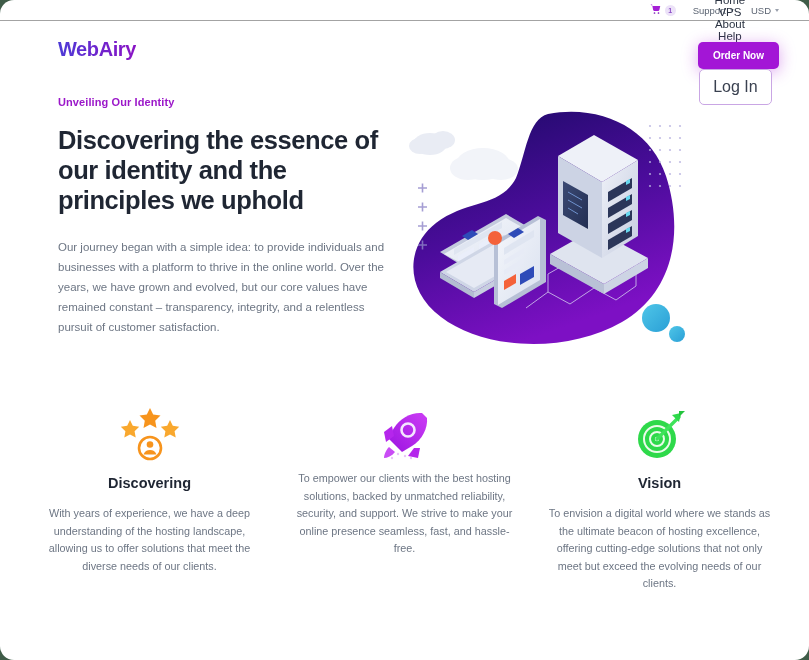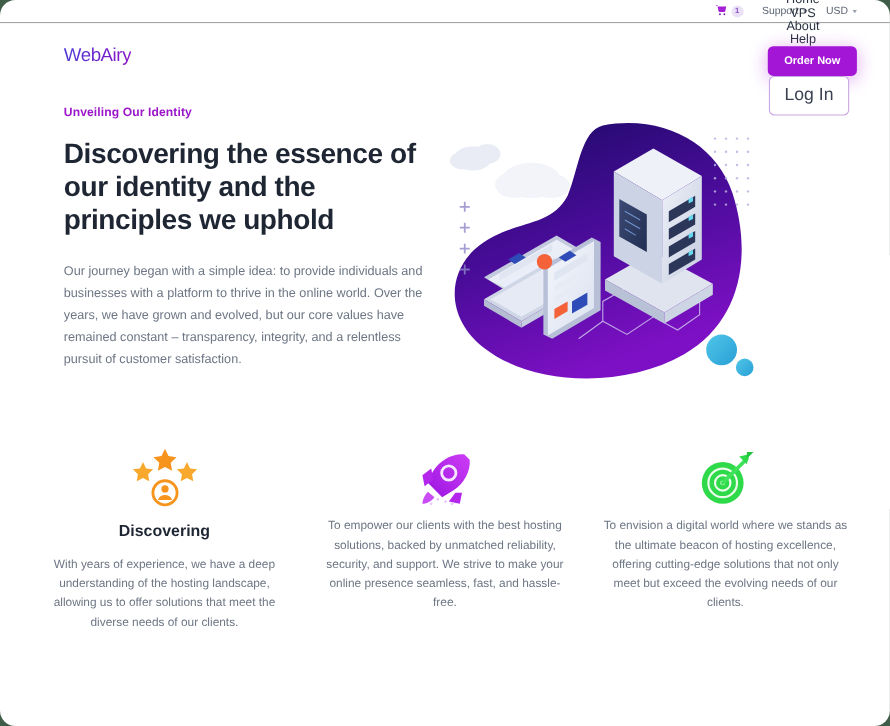--- a/index.html
+++ b/index.html
@@ -78,22 +78,22 @@
   
   .header {
     height: 57px;
     display: flex;
     align-items: center;
     justify-content: space-between;
     padding: 0 30px 0 58px;
     box-sizing: border-box;
   }
   .logo {
-    font-size: 17px;
-    font-weight: normal;
+    font-size: 20px;
+    font-weight: bold;
     letter-spacing: -0.4px;
     background: linear-gradient(95deg, #4b3bd6 0%, #6a27cf 45%, #8b14c4 100%);
     -webkit-background-clip: text;
     background-clip: text;
     color: transparent;
     -webkit-text-fill-color: transparent;
     user-select: none;
   }
   .nav {
     display: flex;
@@ -451,18 +451,19 @@
         <svg width="58" height="56" viewBox="0 0 58 56" aria-hidden="true">
           <circle cx="26" cy="33" r="19" fill="#2ed94a"></circle>
           <circle cx="26" cy="33" r="13" fill="none" stroke="#eafbe9" stroke-width="2"></circle>
           <circle cx="26" cy="33" r="7" fill="none" stroke="#eafbe9" stroke-width="2"></circle>
           <circle cx="26" cy="33" r="2.2" fill="#eafbe9"></circle>
           <path d="M26 33 L48 11" stroke="#3ee35a" stroke-width="3.4" stroke-linecap="round"></path>
           <path d="M41 9 l9 -2 -2 9 Z" fill="#2ed94a"></path>
           <path d="M48 11 l0 -6 6 0 Z" fill="#24c43e"></path>
         </svg>
       </div>
+      <div class="feature-title">Vision</div>
       <p class="feature-desc">To envision a digital world where we stands as the ultimate beacon of hosting excellence, offering cutting-edge solutions that not only meet but exceed the evolving needs of our clients.</p>
     </div>
 
   </div>
 
 </div>
 
 </body></html>

